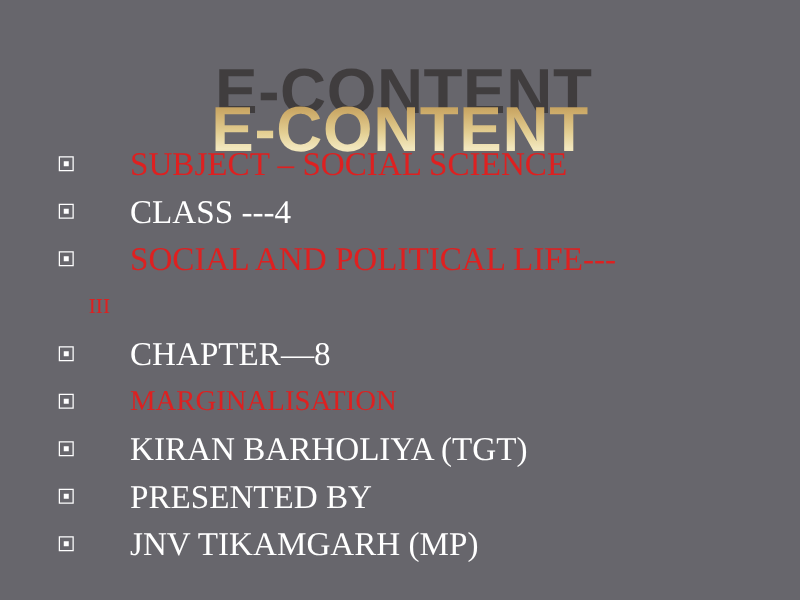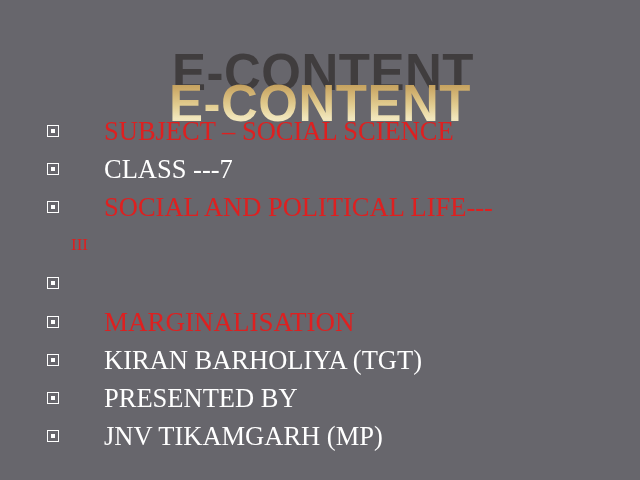--- a/index.html
+++ b/index.html
@@ -123,42 +123,41 @@
   .cont-flush {
     display: block;
     position: relative;
     margin-left: -33px;
     font-size: 17px;
     line-height: 38px;
   }
   
   .cont-indent {
     display: block;
-    font-size: 27px;
+    font-size: 23px;
     line-height: 38px;
-    margin-top: 39px;
   }
 </style>
 </head>
 <body>
 
 <div id="slide">
 
   <div id="title-shadow">
     <span>E-CONTENT</span>
   </div>
 
   <div id="title-wrap">
     <h1 id="slide-title">E-CONTENT</h1>
   </div>
 
   <ul id="body-list">
       <li class="bullet-row red"><span class="bullet-mark"></span><span class="bullet-text">SUBJECT – SOCIAL SCIENCE</span></li>
-      <li class="bullet-row"><span class="bullet-mark"></span><span class="bullet-text">CLASS ---7</span></li>
+      <li class="bullet-row"><span class="bullet-mark"></span><span class="bullet-text">CLASS ---4</span></li>
       <li class="bullet-row red"><span class="bullet-mark"></span><span class="bullet-text">SOCIAL AND POLITICAL LIFE---</span><span class="cont-flush">III</span></li>
-      <li class="bullet-row"><span class="bullet-mark"></span></li>
+      <li class="bullet-row"><span class="bullet-mark"></span><span class="bullet-text">CHAPTER—8</span></li>
       <li class="bullet-row red"><span class="bullet-mark"></span><span class="cont-indent">MARGINALISATION</span></li>
       <li class="bullet-row"><span class="bullet-mark"></span><span class="bullet-text">KIRAN BARHOLIYA (TGT)</span></li>
       <li class="bullet-row"><span class="bullet-mark"></span><span class="bullet-text">PRESENTED BY</span></li>
       <li class="bullet-row"><span class="bullet-mark"></span><span class="bullet-text">JNV TIKAMGARH (MP)</span></li>
     </ul>
 
 </div>
 
 </body></html>

